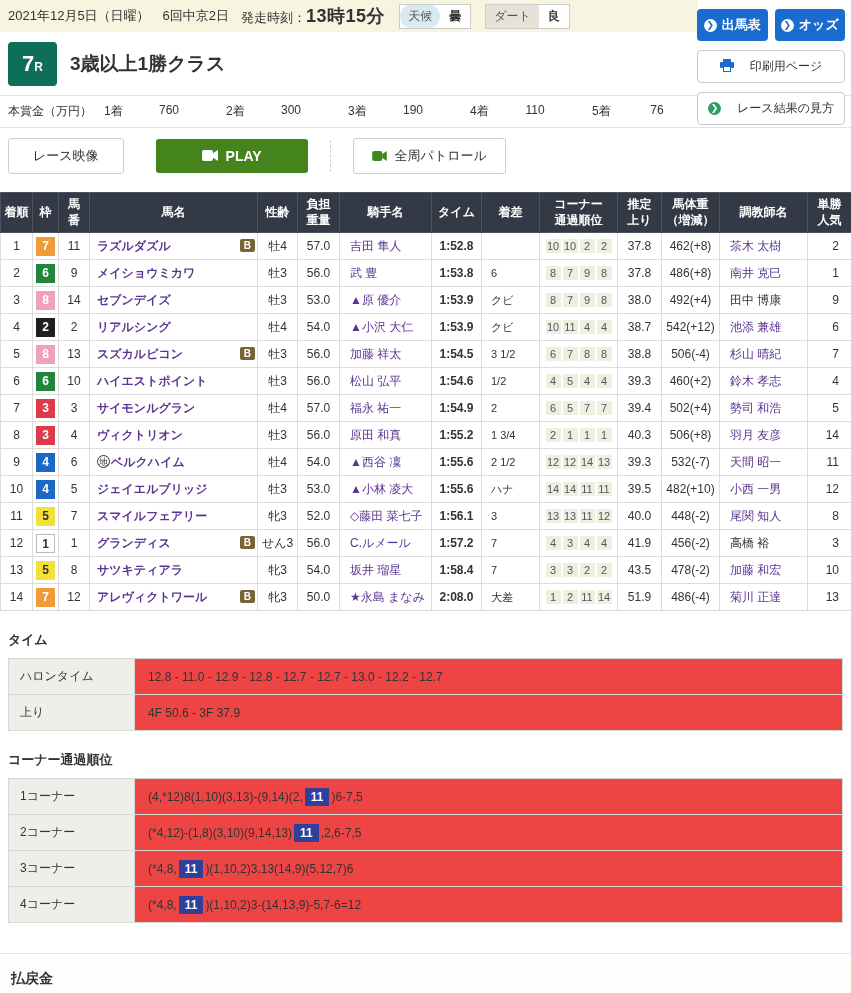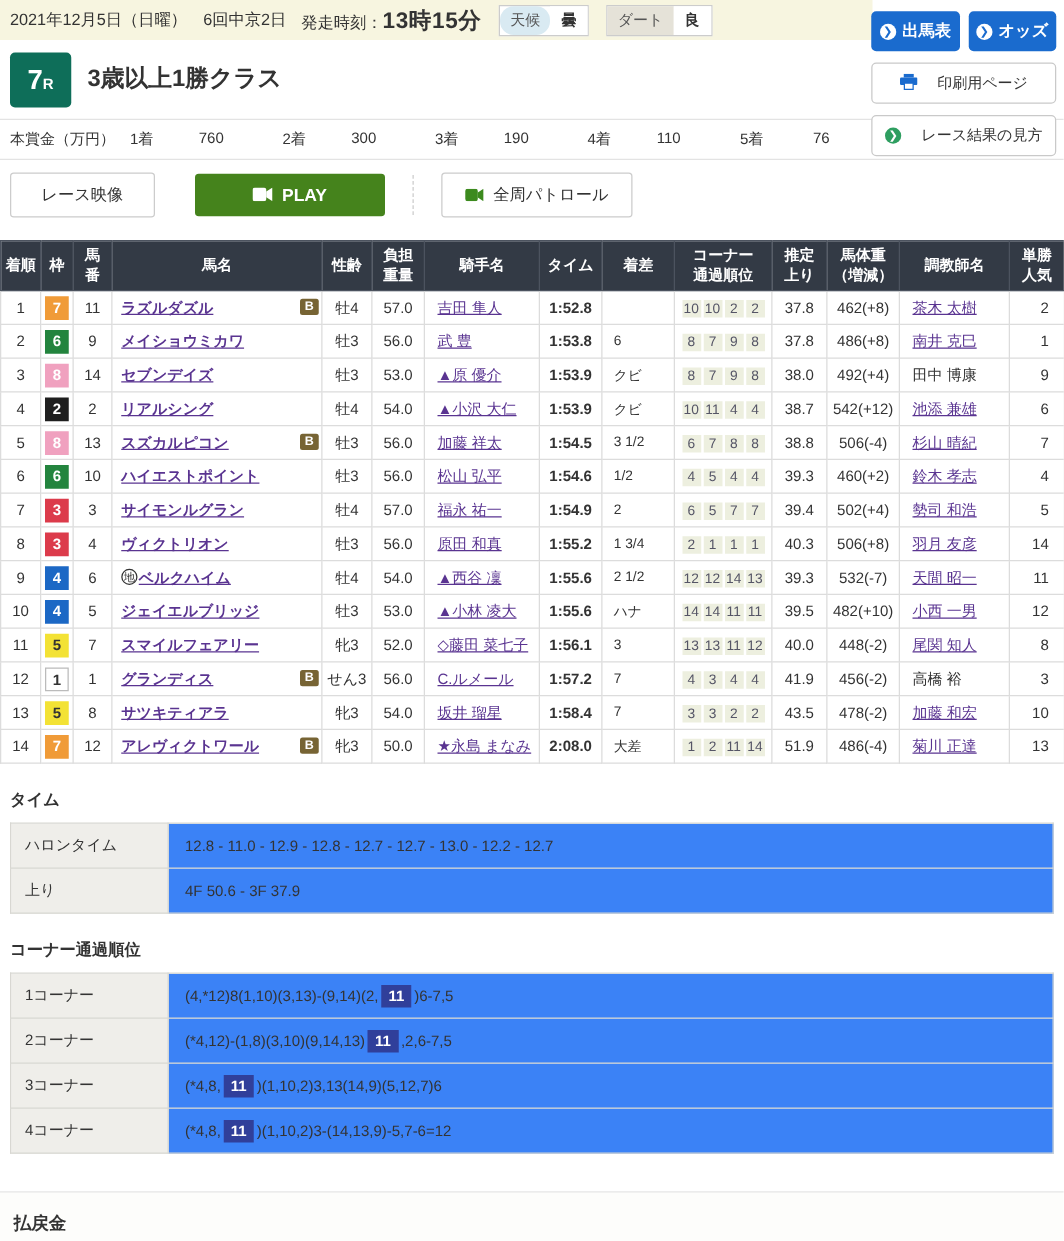--- a/index.html
+++ b/index.html
@@ -61,36 +61,36 @@
   table.results{width:851px; border-collapse:collapse; table-layout:fixed; margin-top:8px;}
   .results th{background:var(--c-thead); color:#fff; font-size:12px; font-weight:bold;
               border:1px solid #4c535f; padding:4px 1px; line-height:1.3; height:40px;}
   .results td{border:1px solid #dcdcdc; padding:3px 2px; text-align:center; height:27px; background:#fff;}
   td.c-name{text-align:left; padding-left:7px;}
   td.c-jockey,td.c-trainer{text-align:left; padding-left:10px;}
   td.c-margin{text-align:left; padding-left:9px; font-size:11px;}
   td.c-pop{text-align:right; padding-right:12px;}
   td.c-time{font-weight:bold;}
   .waku{display:inline-block; width:19px; height:19px; line-height:19px; font-weight:bold; font-size:12px; vertical-align:middle;}
-  a.lnk{color:var(--c-link); text-decoration:underline; cursor:pointer;text-align:center;}
+  a.lnk{color:var(--c-link); cursor:pointer;text-align:center;}
   .horse-lnk{font-weight:bold;}
   .b-badge{float:right; background:#776434; color:#fff; font-size:10px; font-weight:bold;
            padding:1px 4px; border-radius:2px; margin-top:1px;}
   .local-mark{display:inline-block; width:13px; height:13px; border:1px solid #333; border-radius:50%;
               font-size:9px; line-height:12px; text-align:center; margin-right:1px; vertical-align:1px;}
   .corner-box{display:inline-block; min-width:15px; padding:1px 0; background:#edefdf; color:#556;
               font-size:11px; margin:0 1px;}
 
   
   .info-section{margin:20px 8px 0;}
   .info-title{font-size:13px; font-weight:bold; margin-bottom:9px;}
   table.info{width:100%; border-collapse:collapse; font-size:12px;}
   .info th{width:126px; background:#efeeea; border:1px solid #d8d7d2; font-weight:normal;
            text-align:left; padding:9px 11px; color:#333;}
-  .info td{border:1px solid #d8d7d2; padding:9px 13px; text-align:left; background:#3b82f6;}
+  .info td{border:1px solid #d8d7d2; padding:9px 13px; text-align:left; background:#ef4444;}
   .num-mark{background:var(--c-navy); color:#fff; font-weight:bold; padding:2px 6px; margin:0 2px;}
 
   
   .payout-section{margin-top:30px; border-top:1px solid #e6e6e6; padding:16px 8px 22px; background:#fdfdfb;}
   .payout-title{font-size:14px; font-weight:bold; display:inline-block;
                 border-bottom:2px solid var(--c-green); padding:0 64px 10px 3px;}
 </style>
 </head>
 <body>
 

